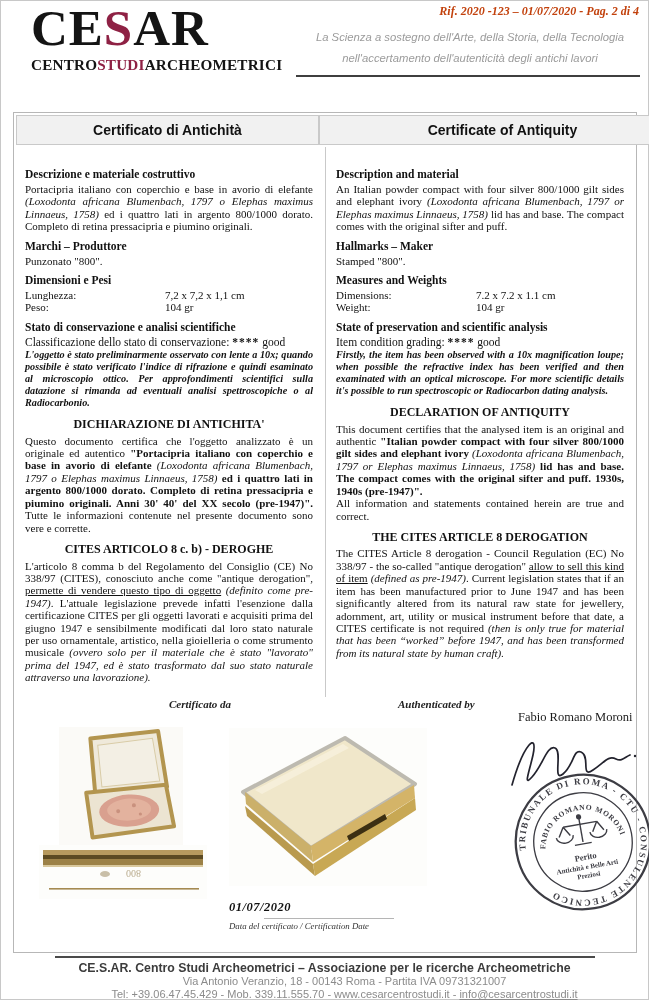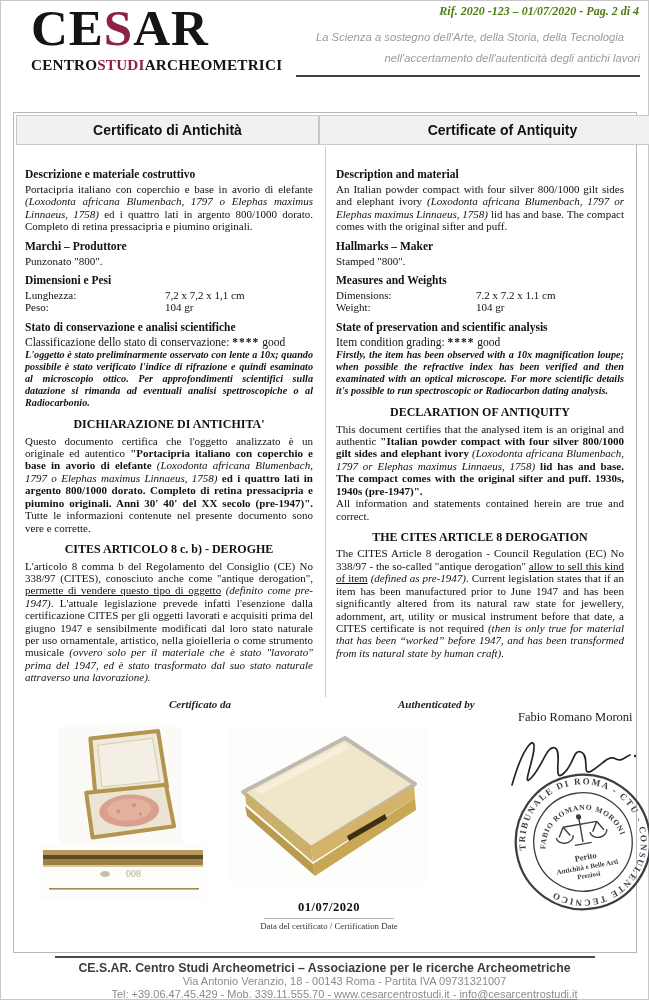--- a/index.html
+++ b/index.html
@@ -3,28 +3,28 @@
 <meta charset="utf-8">
 <style>
   * { margin:0; padding:0; box-sizing:border-box; }
   html,body { background:#ffffff; }
   .page { position:relative; width:649px; height:1000px; background:#fff;
           font-family:"Liberation Serif", serif; color:#111;
           box-shadow: inset 0 0 0 1px #c8c8c8; overflow:hidden; }
 
   
   .ref { position:absolute; top:4px; right:10px; font-style:italic; font-weight:bold;
-         color:#4d7c0f; font-size:12px; }
+         color:#c2410c; font-size:12px; }
   .logo { position:absolute; top:4px; left:15px; font-family:Liberation Serif, serif;margin-left:16px; }
   .logo-main { font-size:51px; font-weight:bold; letter-spacing:1px; line-height:0.95; color:#141414; }
   .logo-sub { font-size:15.2px; font-weight:bold; letter-spacing:0.2px; color:#141414; margin-top:4px; }
   .maroon { color:#8e2144; }
   .tagline { position:absolute; top:31px; left:300px; width:340px; text-align:center;
              font-family:"Liberation Sans", sans-serif; font-style:italic; color:#9b9b9b; font-size:11.3px; }
-  .tagline div + div { margin-top:9px;text-align:right; }
+  .tagline div + div { margin-top:9px; }
   .tagline-rule { position:absolute; top:75px; left:296px; width:344px; border-top:2px solid #3f3f3f; }
 
   
   .cert-box { position:absolute; left:13px; top:112px; width:624px; height:841px;
               border:1px solid #b7b7b7; background:#fff; }
   .titlebar { position:absolute; top:2px; height:30px; background:#f1f1f1; border:1px solid #c9c9c9;
               font-family:"Liberation Sans", sans-serif; font-weight:bold; font-size:14px; color:#111;
               text-align:center; line-height:28px; }
   .tb-left  { left:2px;   width:303px; }
   .tb-right { left:305px; width:367px;text-align:center; }
@@ -46,21 +46,21 @@
   
   .sig-label { position:absolute; font-style:italic; font-weight:600; font-size:11px; color:#222; }
   .certby { left:155px; top:585px; }
   .authby { left:384px; top:585px; }
   .expert { position:absolute; left:504px; top:597px; font-size:12.5px; color:#1a1a1a; }
   .photo-open   { position:absolute; left:45px;  top:614px; }
   .photo-edge   { position:absolute; left:25px;  top:732px; }
   .photo-closed { position:absolute; left:215px; top:615px; }
   .signature    { position:absolute; left:488px; top:612px; }
   .seal         { position:absolute; left:498px; top:658px; transform:rotate(-10deg); }
-  .date-block { position:absolute; left:215px; top:787px; width:200px; text-align:center; }
+  .date-block { position:absolute; left:215px; top:787px; width:200px; text-align:left;font-style:italic; }
   .date-val { font-weight:bold; font-size:12.5px; letter-spacing:0.5px; }
   .date-rule { width:130px; margin:3px auto 2px; border-top:1px solid #b5b5b5; }
   .date-cap { font-size:8.8px; color:#333; }
 
   
   .footer { position:absolute; left:0; right:0; top:956px; text-align:center;
             font-family:"Liberation Sans", sans-serif; }
   .footer-rule { width:540px; margin:0 auto 3px; border-top:2px solid #4a4a4a; }
   .f1 { font-size:12.3px; font-weight:bold; color:#3c3c3c; line-height:1.15; }
   .f2 { font-size:11px; color:#8b8b8b; line-height:1.2;padding-left:40px; }

